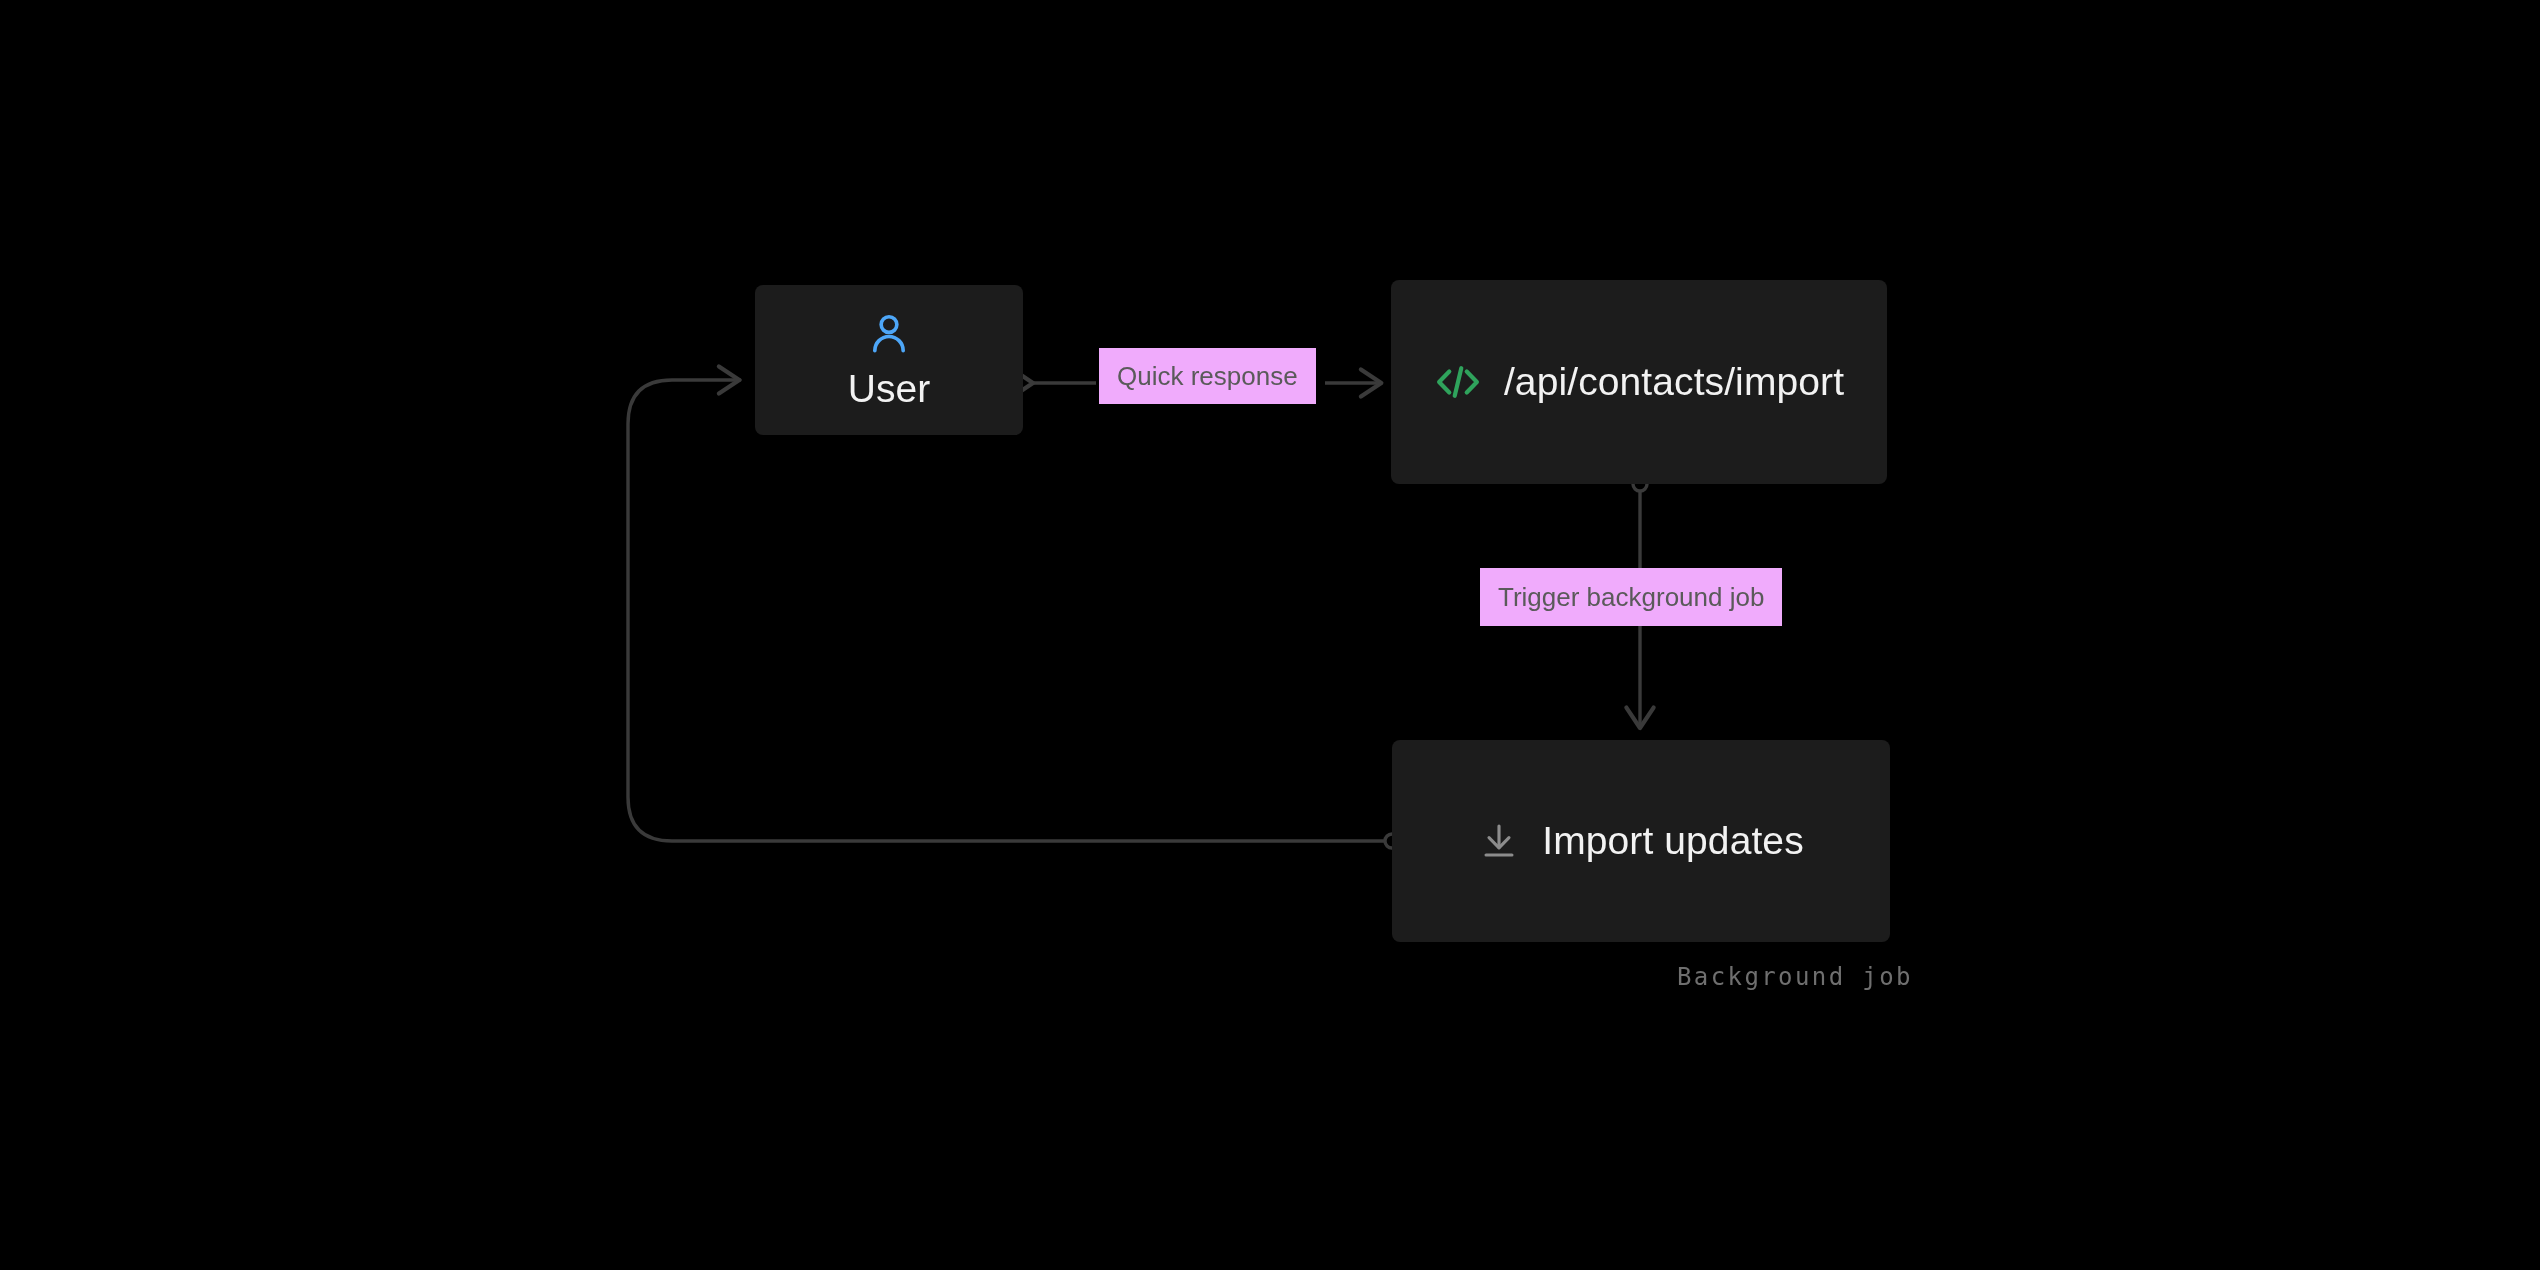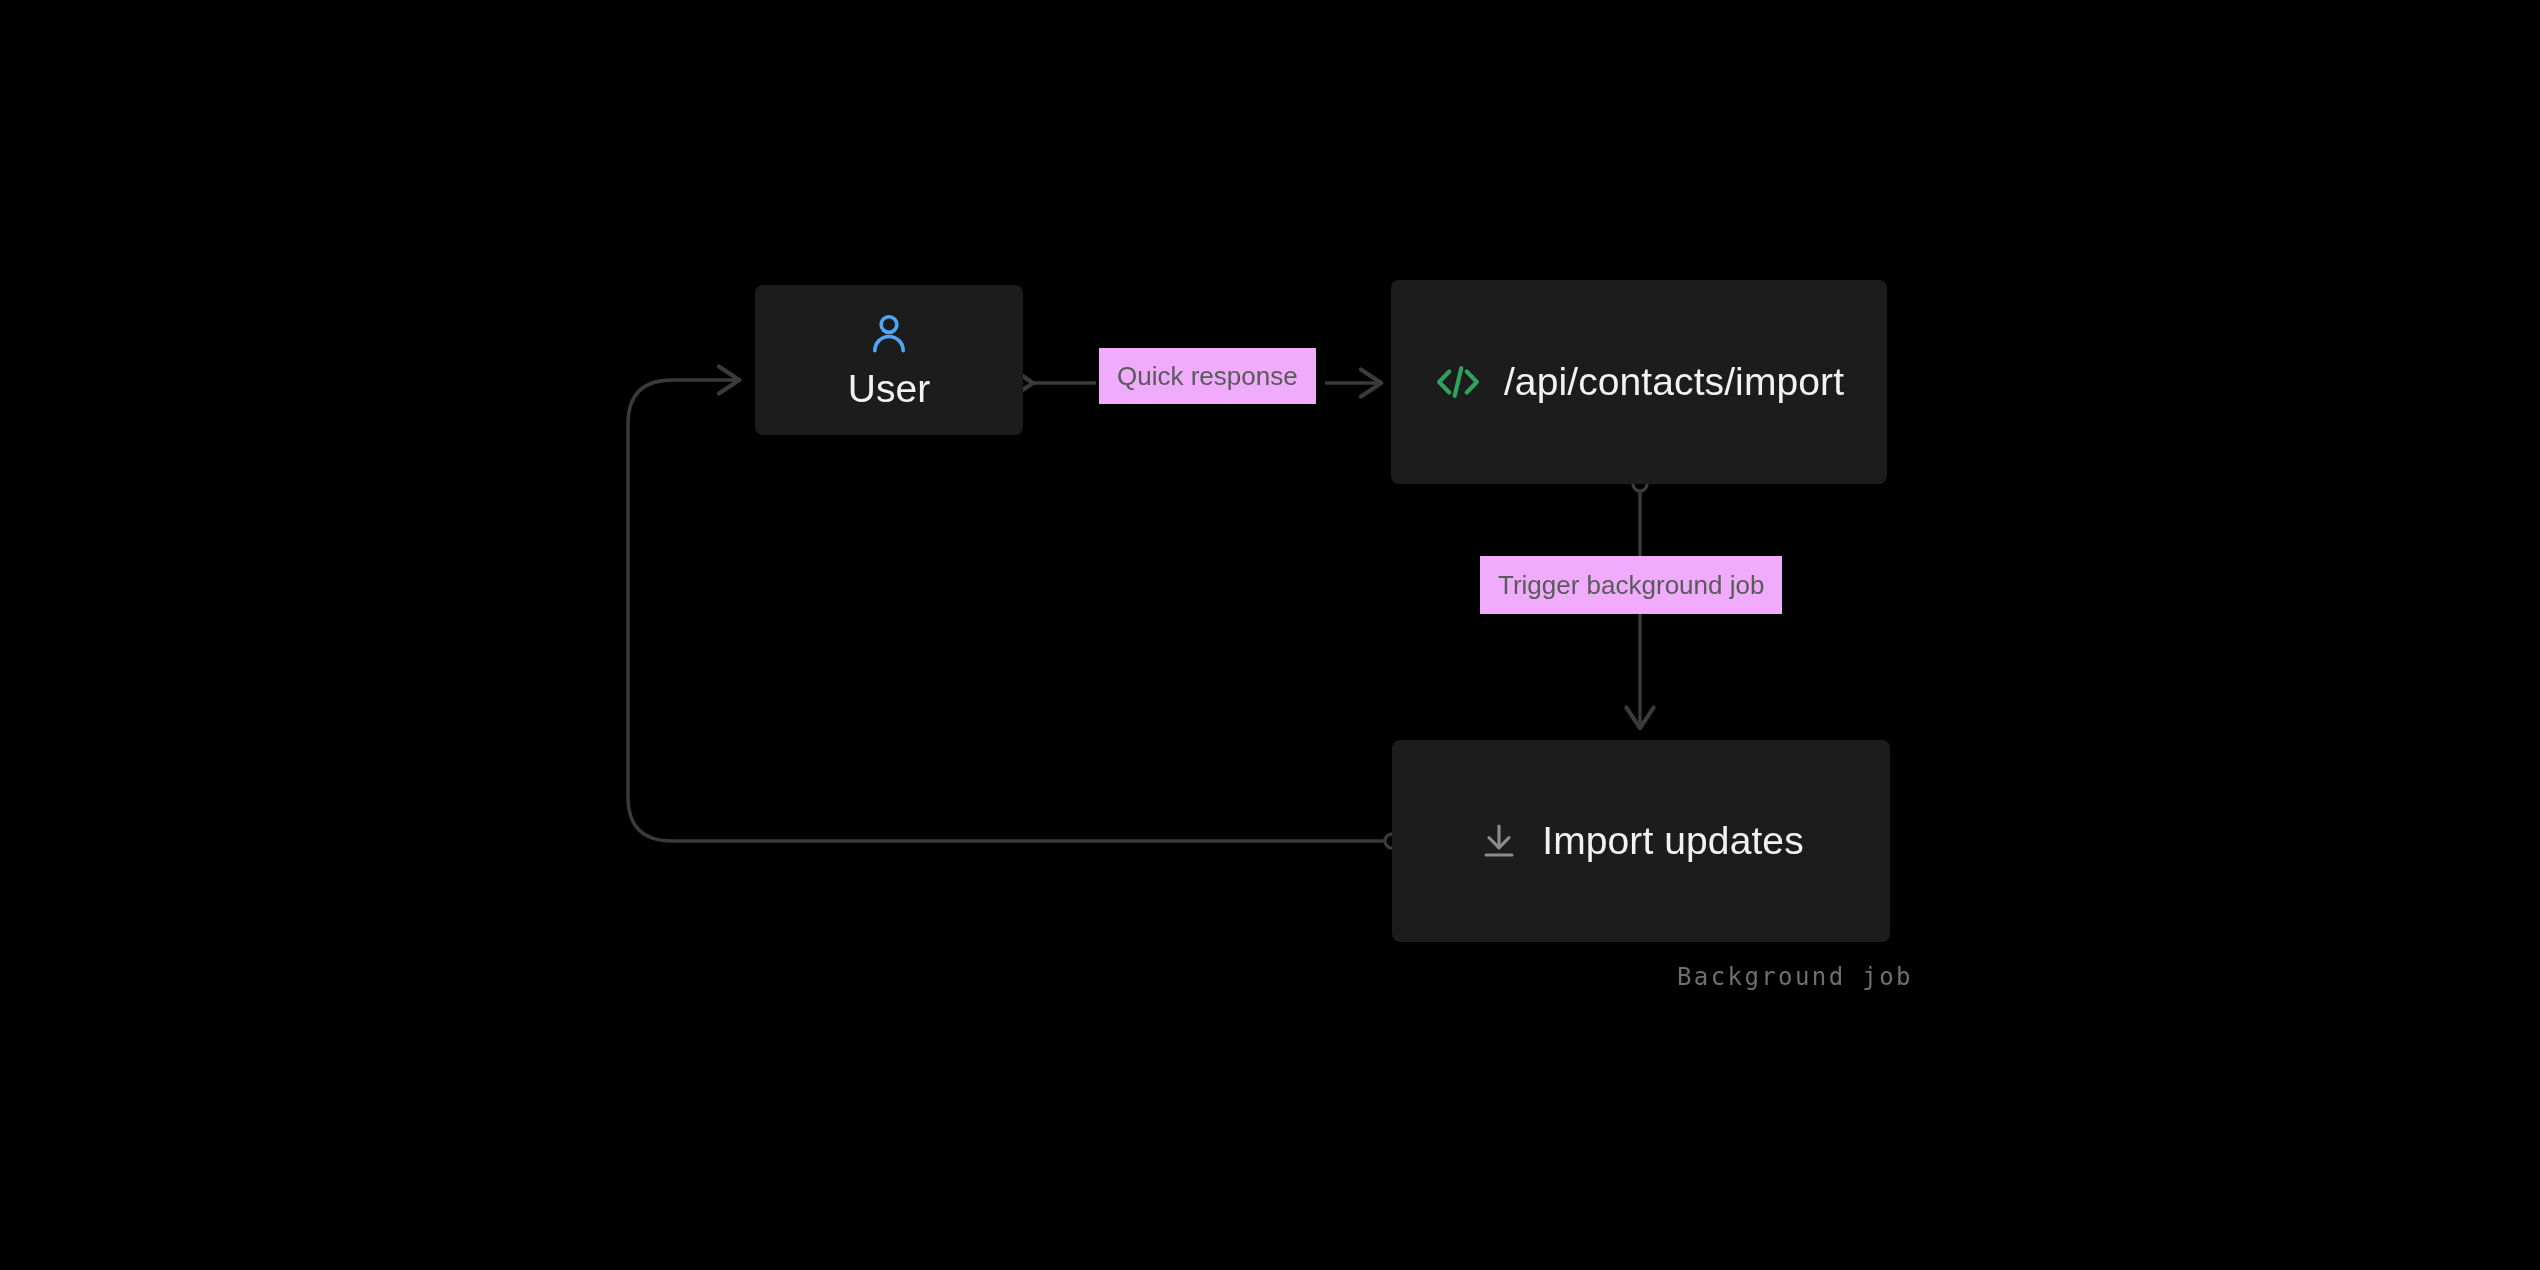--- a/index.html
+++ b/index.html
@@ -109,21 +109,21 @@
     justify-content: center;
   }
 
   #label-quick {
     left: 1099px;
     top: 348px;
     height: 56px;
   }
   #label-trigger {
     left: 1480px;
-    top: 556px;
+    top: 568px;
     height: 58px;
   }
   #label-realtime {
     left: 852px;
     top: 814px;
     height: 58px;
   }
 
   
   .caption {

